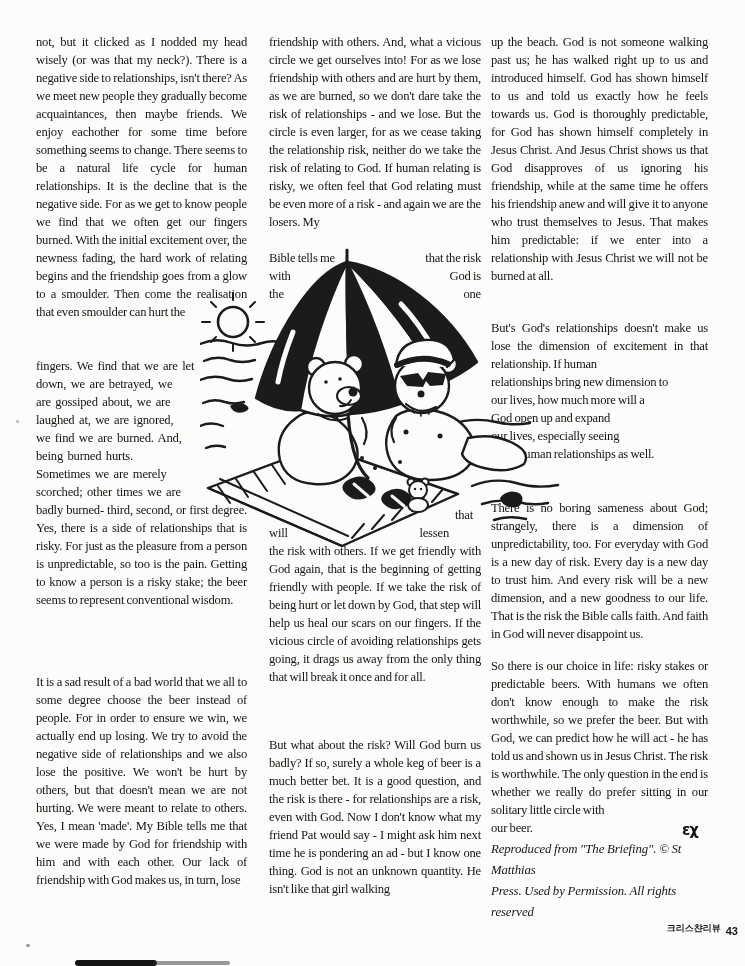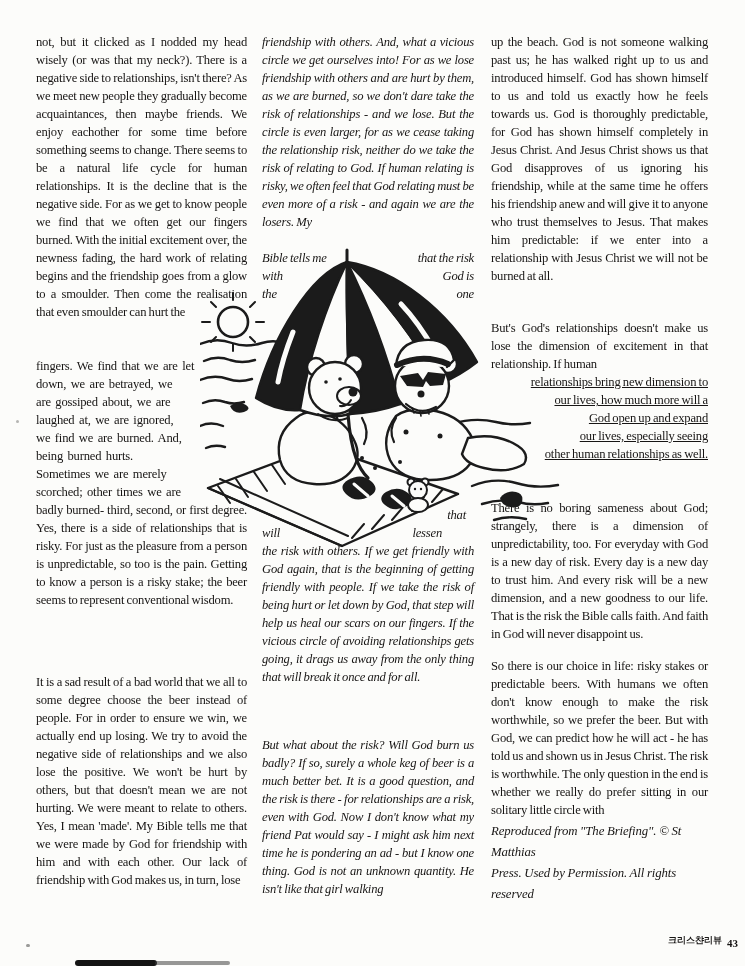--- a/index.html
+++ b/index.html
@@ -2,34 +2,34 @@
 <html><head>
 <meta charset="utf-8">
 <style>
   html,body{margin:0;padding:0;}
   body{width:745px;height:966px;position:relative;background:#e8e8e8;}
   .page{position:absolute;inset:0;background:#fcfcfa;overflow:hidden;
         font-family:"Liberation Serif", serif;color:#171514;}
   .col{position:absolute;top:33px;font-size:12.6px;line-height:18px;
        letter-spacing:-0.2px;word-spacing:-0.6px;}
   .col1{left:36px;width:211px;}
-  .col2{left:262px;width:212px;font-style:italic;}
+  .col2{left:269px;width:212px;}
   .col3{left:491px;width:217px;}
   .jblock{text-align:justify;text-justify:inter-word;}
   .nline{text-align:left;white-space:nowrap;word-spacing:1.6px;height:18px;}
-  .iline{text-align:right;white-space:nowrap;height:18px;text-decoration:underline;}
+  .iline{text-align:left;white-space:nowrap;height:18px;}
   .flexline{display:flex;justify-content:space-between;white-space:nowrap;height:18px;}
   .rightline{text-align:right;height:18px;}
   .spacer{width:100%;}
   .credit{font-style:italic;font-size:12.8px;line-height:21px;letter-spacing:-0.1px;
           word-spacing:-0.4px;text-align:left;}
   .logo{font-weight:bold;font-size:15px;font-family:"DejaVu Sans", sans-serif;
         letter-spacing:-1px;line-height:14px;}
   .footer{position:absolute;right:7px;top:922px;display:flex;align-items:flex-end;gap:5px;
-          font-family:Liberation Serif, serif;margin-top:12px;}
+          font-family:Liberation Sans, sans-serif;}
   .kor{font-size:9px;font-weight:bold;padding-bottom:2px;}
   .pnum{font-size:11px;font-weight:bold;}
   .illustration{position:absolute;left:200px;top:248px;width:370px;height:300px;}
   .scanbar{position:absolute;left:75px;top:960px;width:82px;height:6px;background:#141414;border-radius:3px;}
   .scanbar-tail{position:absolute;left:155px;top:961px;width:75px;height:4px;background:#444;opacity:.55;border-radius:2px;}
   .speck1{position:absolute;left:26px;top:944px;width:4px;height:3px;background:#9a9a98;border-radius:2px;}
   .speck2{position:absolute;left:16px;top:420px;width:3px;height:3px;background:#b5b5b2;border-radius:2px;}
 </style>
 </head>
 <body>
@@ -81,20 +81,24 @@
     <div class="jblock" style="margin-top:16px;min-height:54px">But's God's relationships doesn't make us lose the dimension of excitement in that relationship.  If human</div>
     <div style="height:126px">
       <div class="iline">relationships bring new dimension to</div>
       <div class="iline">our lives, how much more will a</div>
       <div class="iline">God open up and expand</div>
       <div class="iline">our lives, especially seeing</div>
       <div class="iline">other human relationships as well.</div>
     </div>
     <div class="jblock">There is no boring sameness about God; strangely, there is a dimension of unpredictability, too. For everyday with God is a new day of risk. Every day is a new day to trust him. And every risk will be a new dimension, and a new goodness to our life. That is the risk the Bible calls faith. And faith in God will never disappoint us.</div>
     <div class="jblock" style="margin-top:14px">So there is our choice in life: risky stakes or predictable beers. With humans we often don't know enough to make the risk worthwhile, so we prefer the beer. But with God, we can predict how he will act - he has told us and shown us in Jesus Christ. The risk is worthwhile. The only question in the end is whether we really do prefer sitting in our solitary little circle with</div>
+    <div class="flexline" style="padding-right:10px;align-items:flex-end">
+      <span>our beer.</span>
+      <span class="logo">εχ</span>
+    </div>
     <div class="credit" style="margin-top:2px">Reproduced from "The Briefing". © St Matthias</div>
     <div class="credit">Press. Used by Permission. All rights reserved</div>
   </div>
 
   <svg class="illustration" viewBox="0 0 370 300" aria-hidden="true">
     <g stroke="#1b1b1b" fill="none" stroke-width="2.4" stroke-linecap="round" stroke-linejoin="round">
 
       <g>
         <circle cx="33" cy="74" r="15" fill="#fcfcfa" stroke-width="2.6"></circle>
         <path d="M33,52 l0,-7 M50,59 l5,-5 M56,74 l8,0 M50,89 l5,5 M33,96 l0,7 M16,89 l-5,5 M10,74 l-8,0 M16,59 l-5,-5" stroke-width="2"></path>

